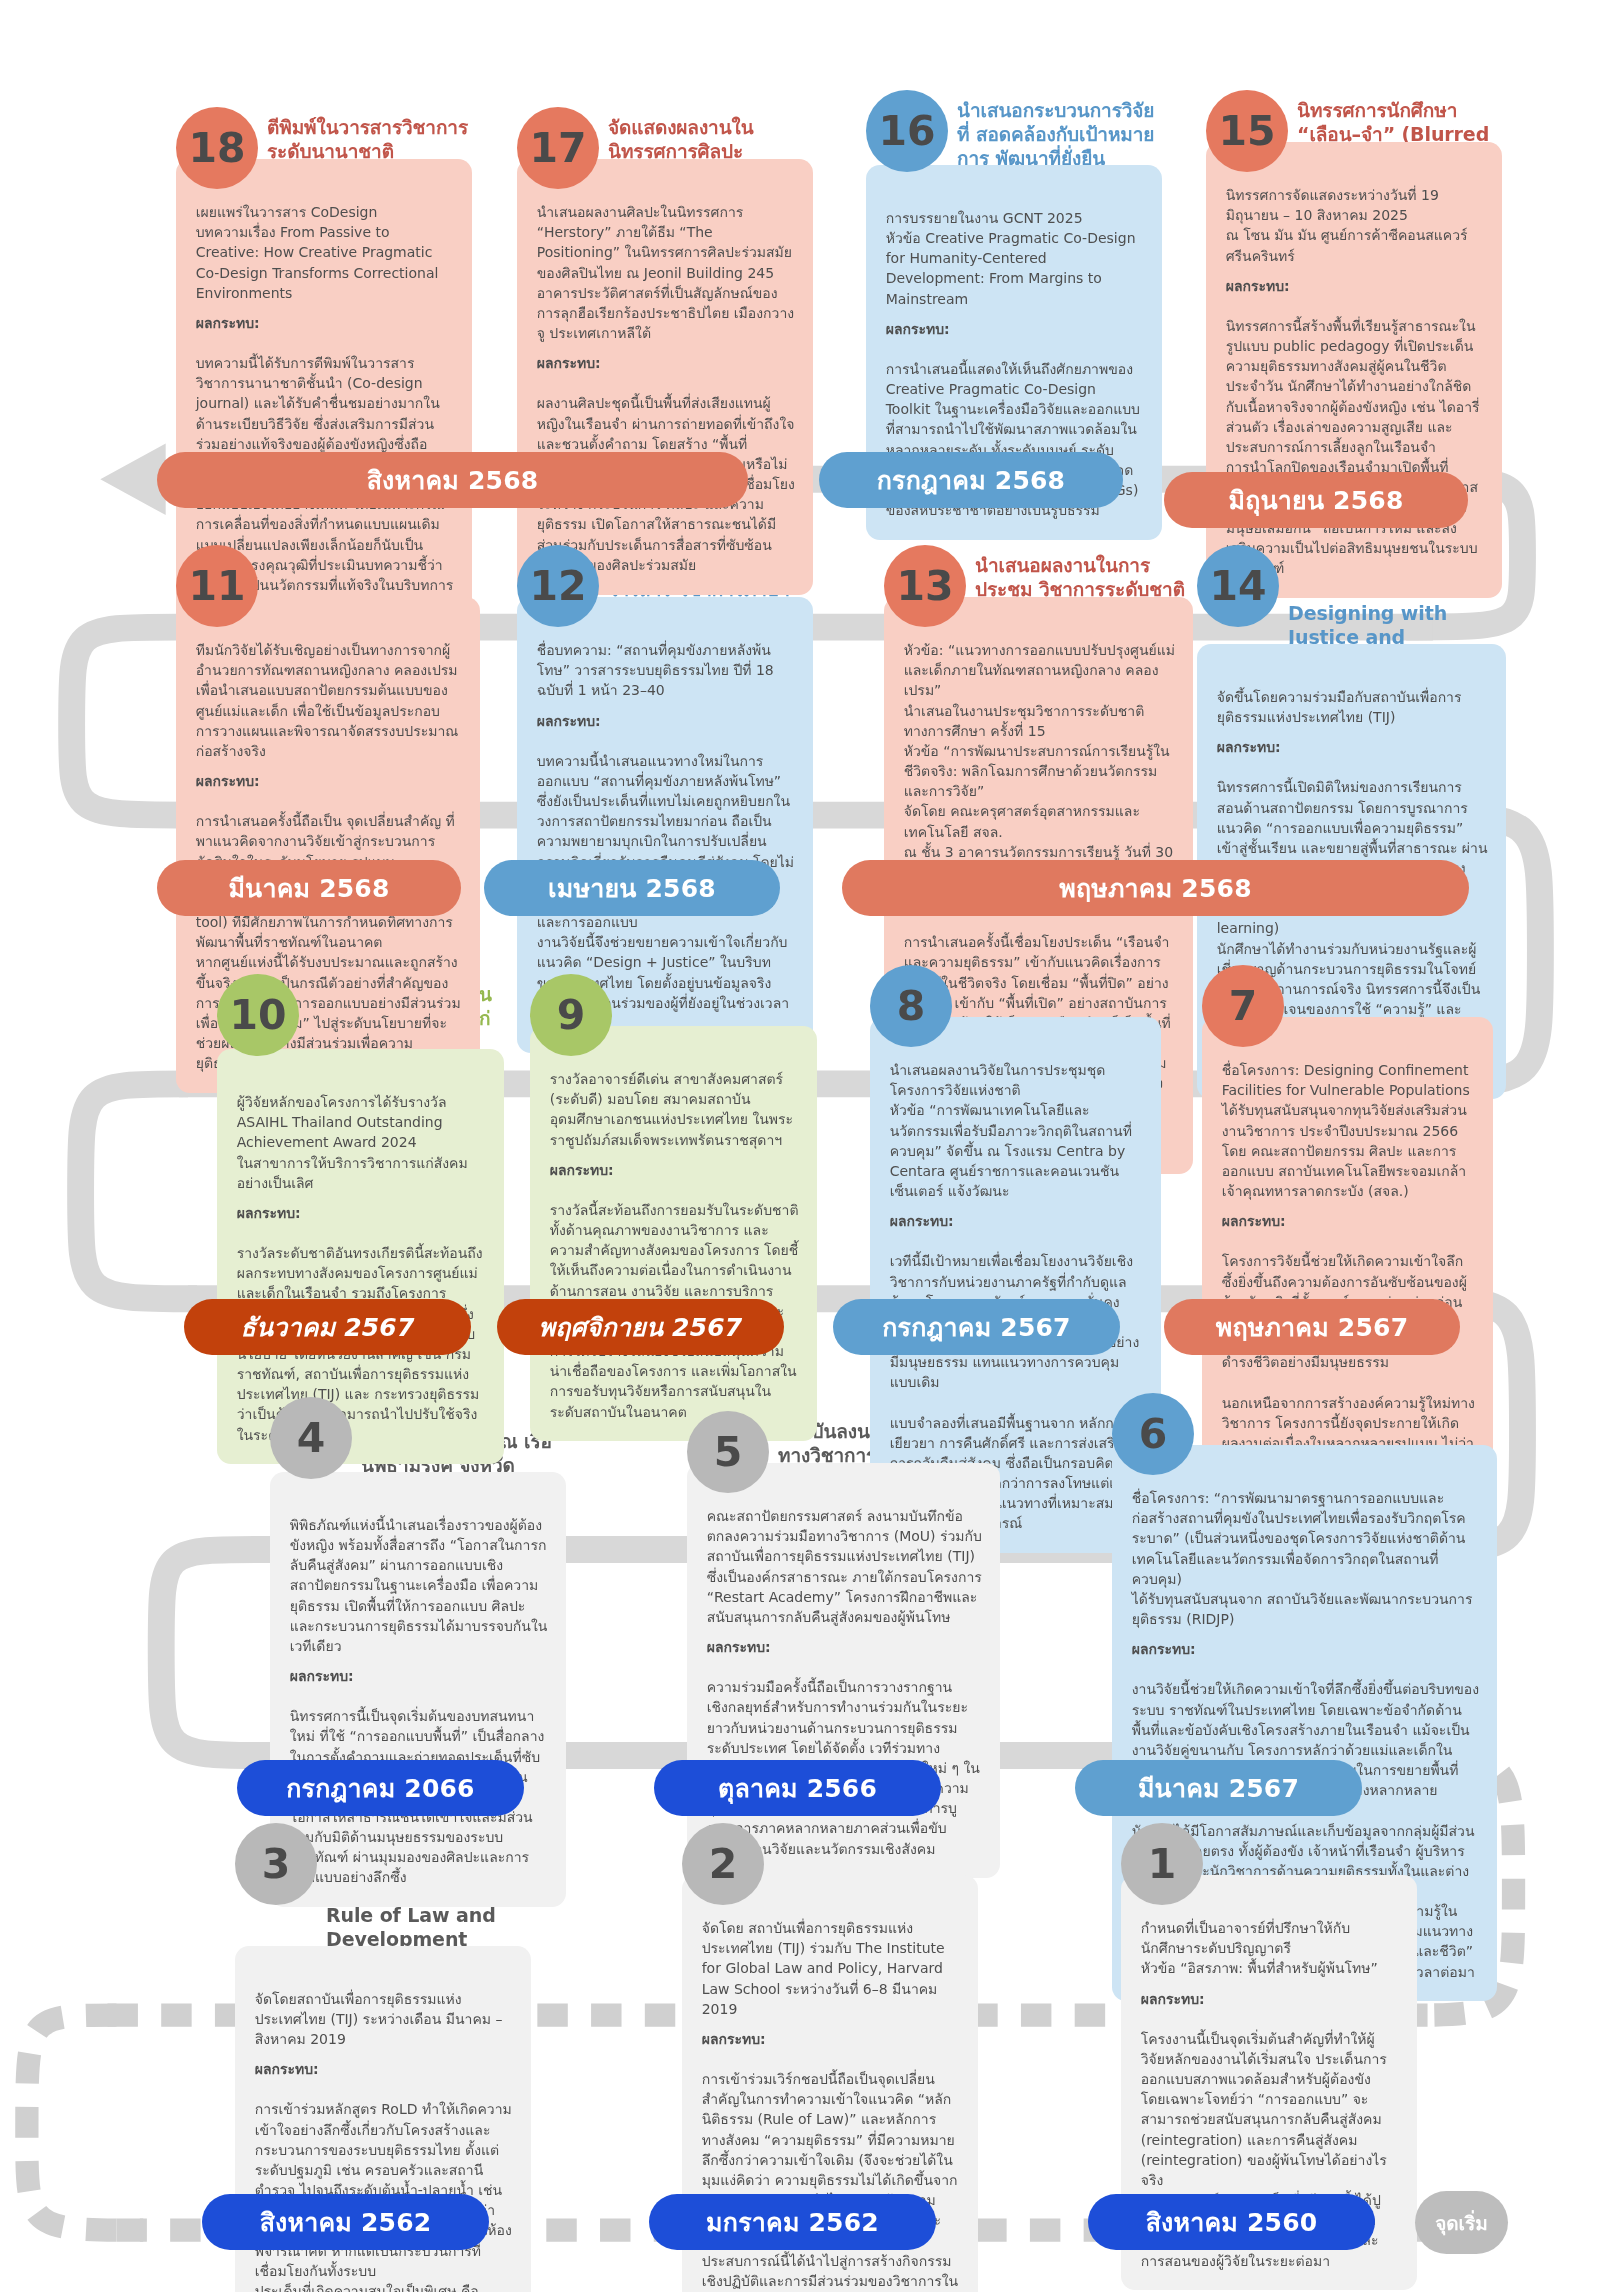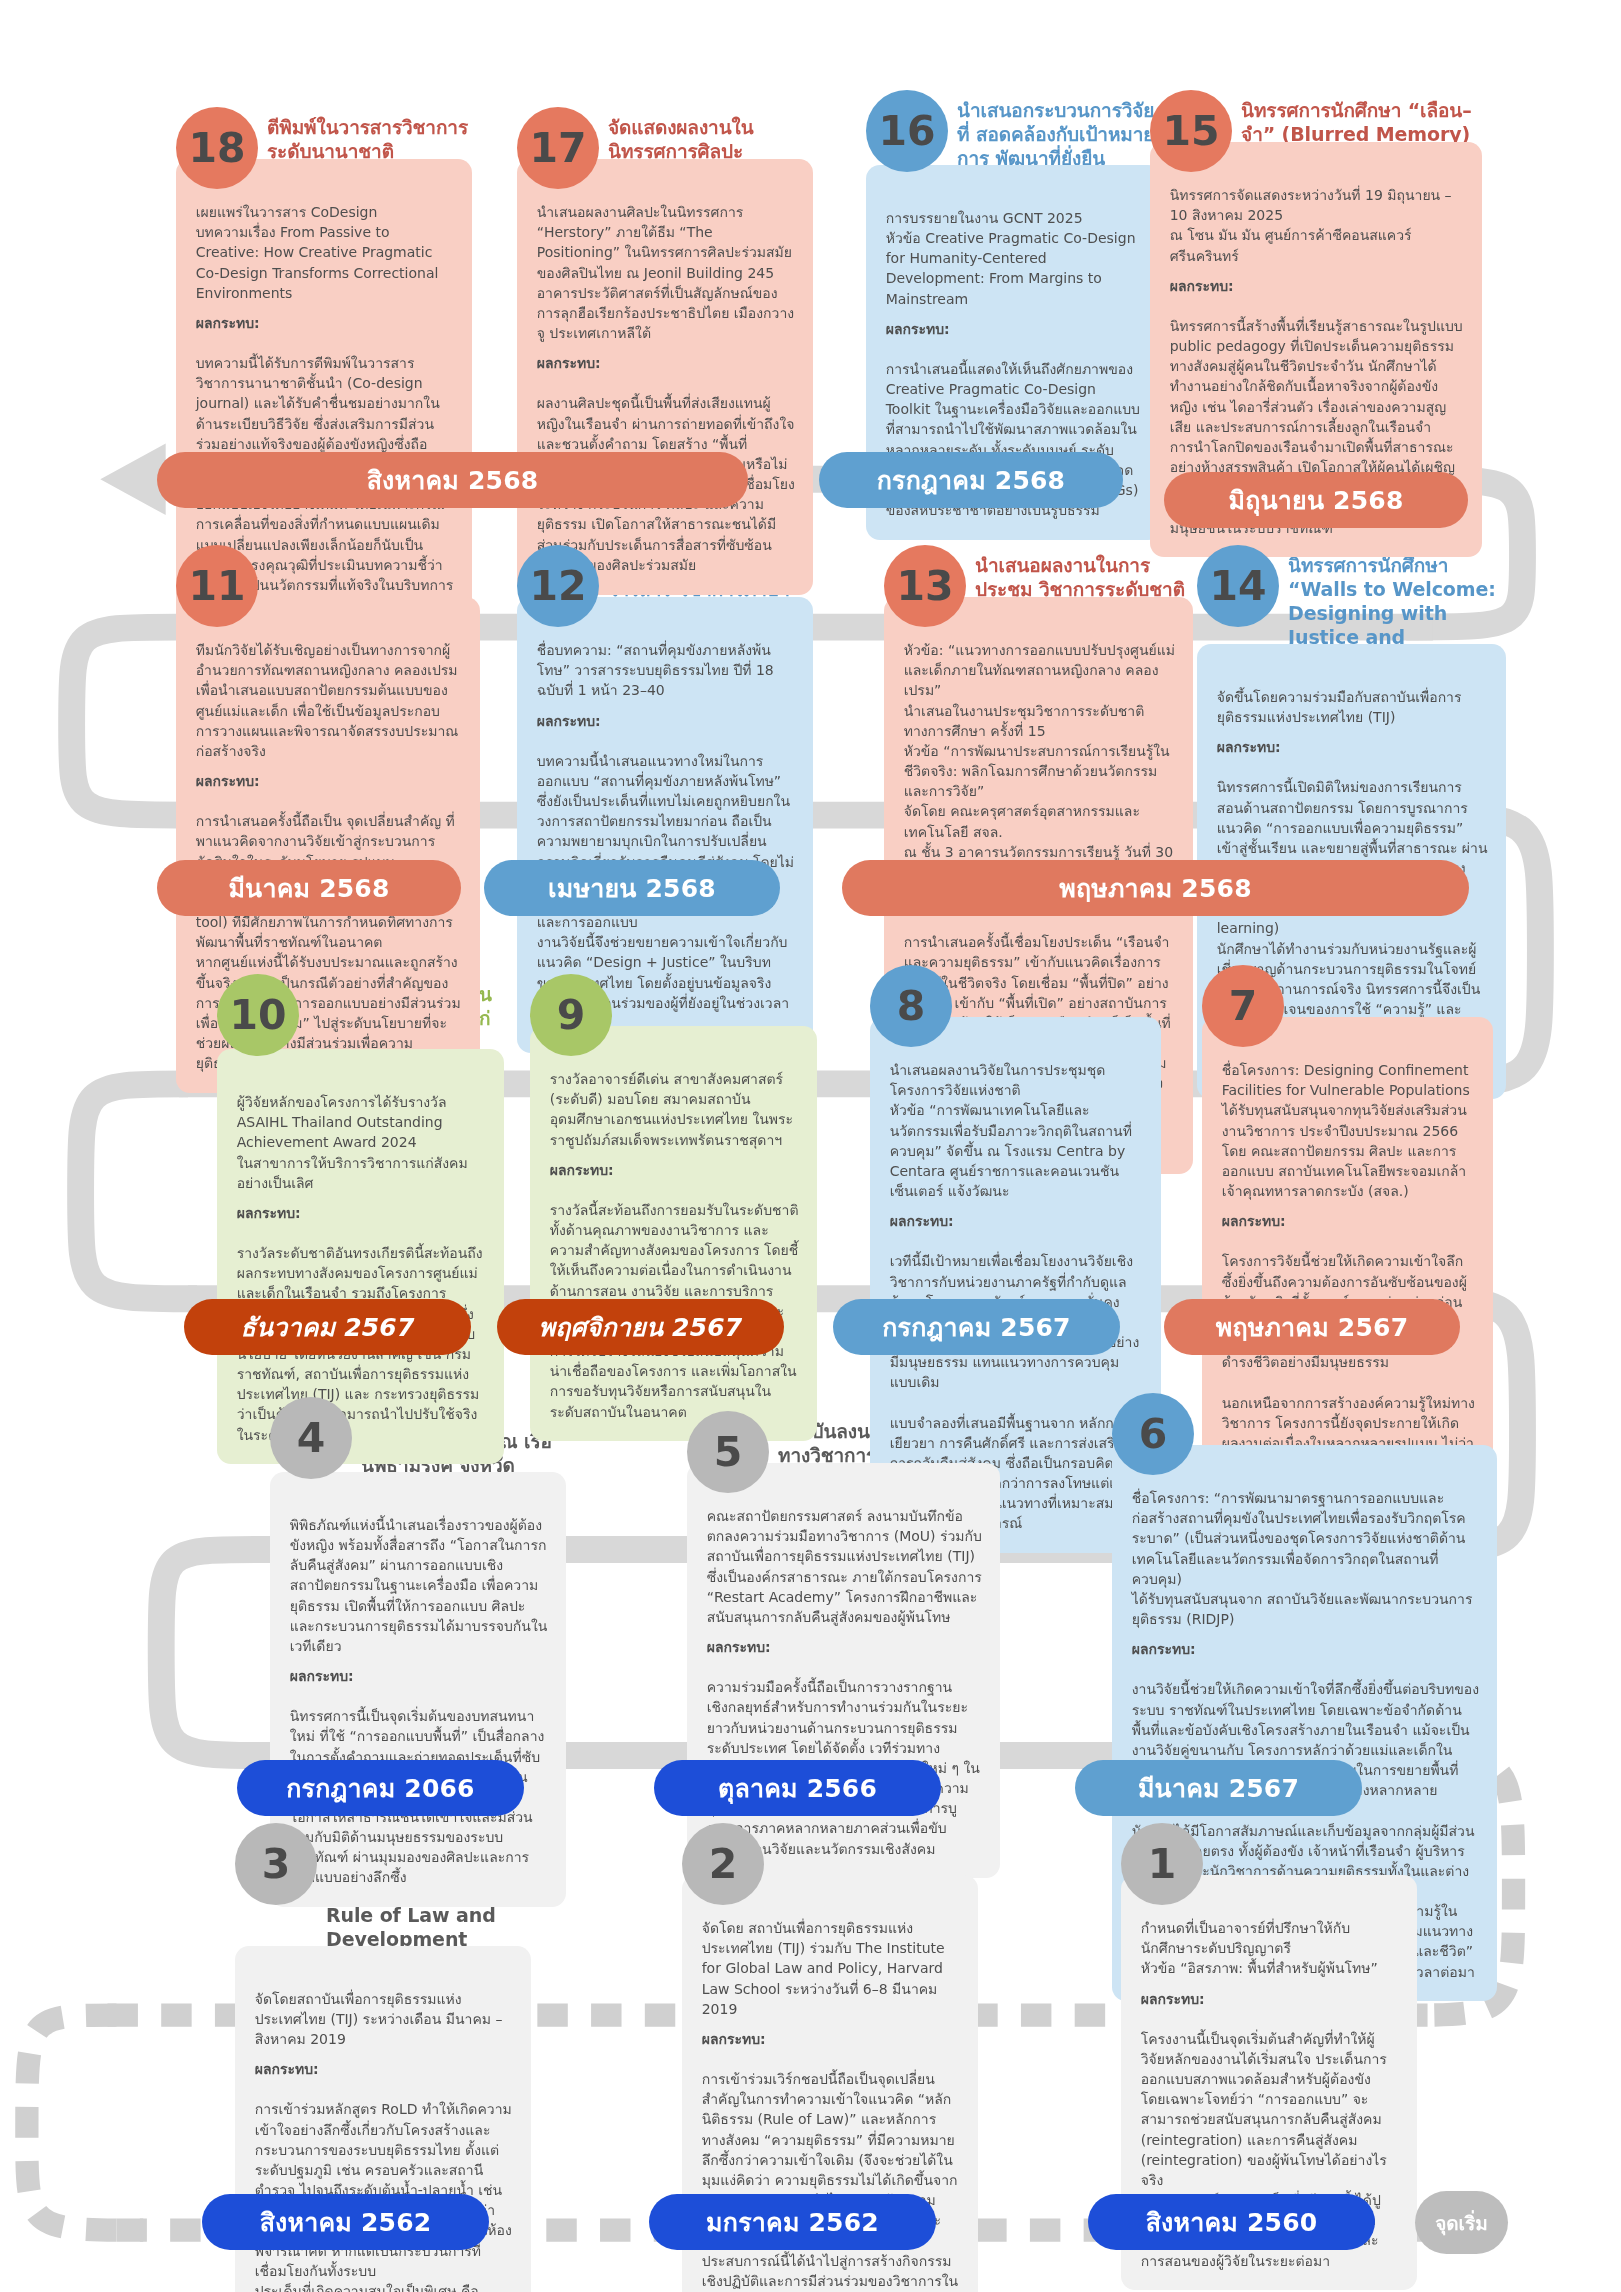--- a/index.html
+++ b/index.html
@@ -160,21 +160,21 @@
 พัฒนาที่ยั่งยืน (SDGs)</div>
   </div>
   <div class="body b-blue">
     <span>การบรรยายในงาน GCNT 2025
 หัวข้อ Creative Pragmatic Co-Design for Humanity-Centered Development: From Margins to Mainstream</span>
     <span class="impact-label">ผลกระทบ:</span>
     <span>การนำเสนอนี้แสดงให้เห็นถึงศักยภาพของ Creative Pragmatic Co-Design Toolkit ในฐานะเครื่องมือวิจัยและออกแบบที่สามารถนำไปใช้พัฒนาสภาพแวดล้อมในหลากหลายระดับ ทั้งระดับมนุษย์ ระดับอาคาร และระดับเมือง โดยมีหลักการสอดรับกับ เป้าหมายการพัฒนาที่ยั่งยืน (SDGs) ของสหประชาชาติอย่างเป็นรูปธรรม</span>
   </div>
 </div>
 
-<div class="card" style="left:1108px; top:90px; width:332px;">
+<div class="card" style="left:1164px; top:90px; width:296px;">
   <div class="card-head">
     <div class="bullet orange">15</div>
     <div class="card-title t-orange">นิทรรศการนักศึกษา
 “เลือน–จำ”
 (Blurred Memory)</div>
   </div>
   <div class="body b-orange">
     <span>นิทรรศการจัดแสดงระหว่างวันที่ 19 มิถุนายน – 10 สิงหาคม 2025
 ณ โซน มัน มัน ศูนย์การค้าซีคอนสแควร์ ศรีนครินทร์</span>
     <span class="impact-label">ผลกระทบ:</span>

